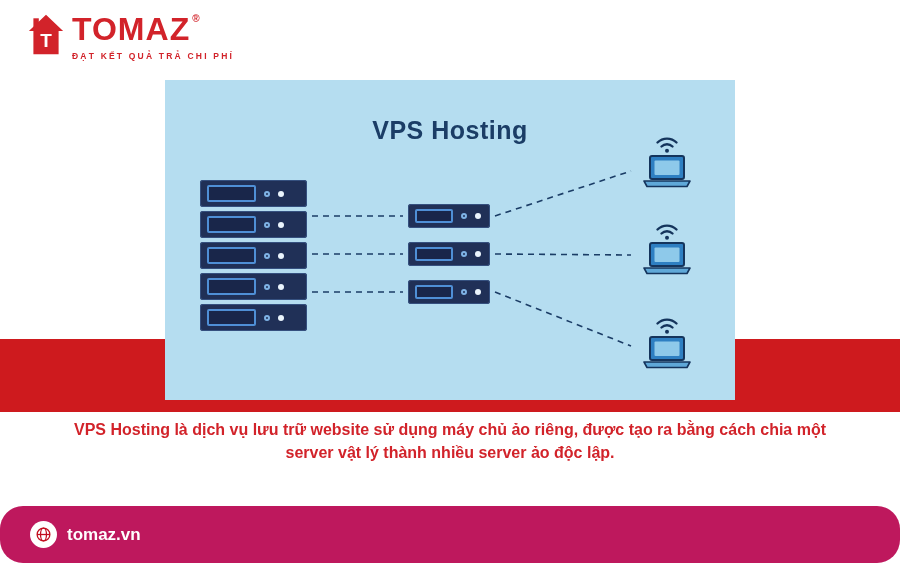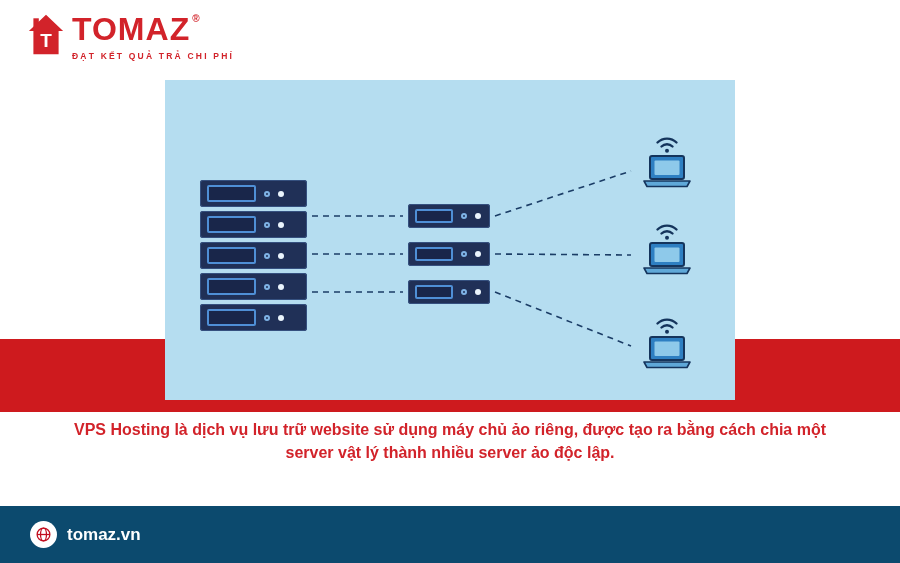--- a/index.html
+++ b/index.html
@@ -31,22 +31,22 @@
     border-radius:2px;background:#19264a;box-sizing:border-box;}
   .server-unit .dot{width:6px;height:6px;border-radius:50%;margin-left:8px;flex:0 0 auto;box-sizing:border-box;}
   .server-unit .dot.ring{border:2px solid #7fb3e6;}
   .server-unit .dot.solid{background:#eaf4fc;}
   .lines{position:absolute;left:0;top:0;width:570px;height:320px;pointer-events:none;}
   .laptop{position:absolute;width:62px;height:60px;}
   
   .desc{position:absolute;top:419px;left:50%;transform:translateX(-50%);width:760px;
     text-align:center;font-size:16px;font-weight:bold;color:#d2232a;line-height:1.42;}
   
-  .footer{position:absolute;left:0;bottom:0;width:100%;height:57px;background:#0c4a6e;
-    display:flex;align-items:center;justify-content:space-between;padding:0 30px;box-sizing:border-box;}
+  .footer{position:absolute;left:0;bottom:0;width:100%;height:57px;background:#be185d;
+    display:flex;align-items:center;justify-content:space-between;padding:0 30px;box-sizing:border-box;border-radius:23px;}
   .contact{display:flex;align-items:center;gap:10px;color:#fff;cursor:pointer;}
   .circle{width:27px;height:27px;border-radius:50%;background:#fff;display:flex;
     align-items:center;justify-content:center;flex:0 0 auto;}
   .site{font-size:17px;font-weight:bold;color:#fff;}
   .phone{font-size:18px;font-weight:bold;color:#fff;letter-spacing:.6px;}
 </style>
 </head>
 <body>
 
 <div class="red-band"></div>
@@ -62,20 +62,21 @@
   <span class="logo-text">
     <span class="brand-row">
       <span class="brand-name">TOMAZ</span>
       <span class="reg">®</span>
     </span>
     <span class="tagline">ĐẠT KẾT QUẢ TRẢ CHI PHÍ</span>
   </span>
 </div>
 
 <div class="panel">
+  <div class="diagram-title">VPS Hosting</div>
 
   <svg class="lines" viewBox="0 0 570 320">
     <g stroke="#1b3d66" stroke-width="1.6" stroke-dasharray="6 5" fill="none">
       <path d="M147 136 H238"></path>
       <path d="M147 174 H238"></path>
       <path d="M147 212 H238"></path>
       <path d="M330 136 L466 91"></path>
       <path d="M330 174 L466 175"></path>
       <path d="M330 212 L466 266"></path>
     </g>

